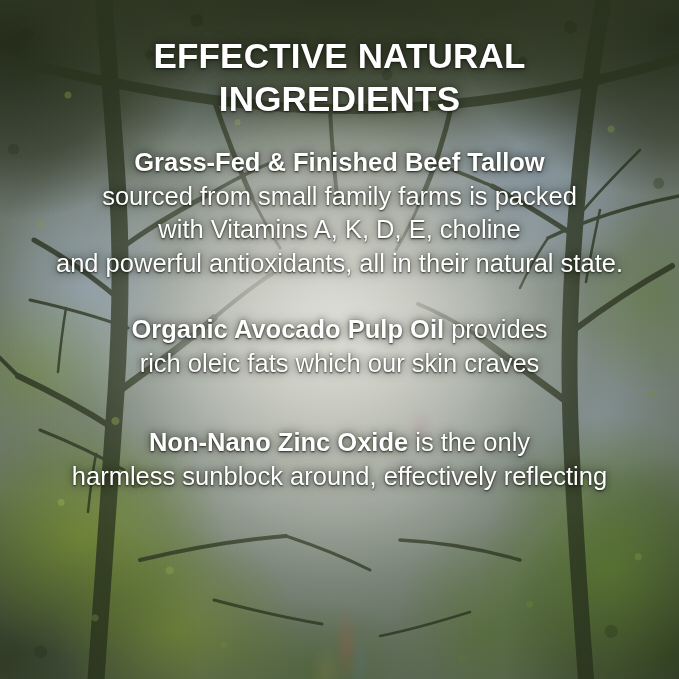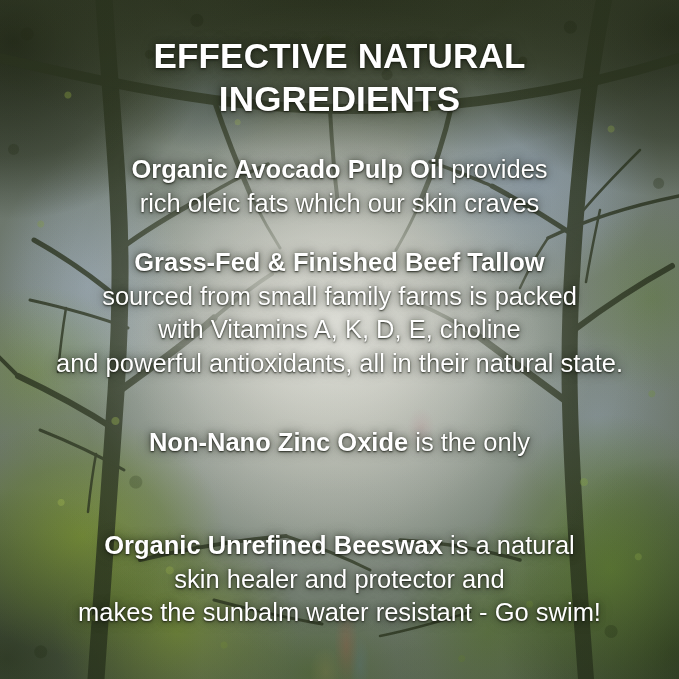--- a/index.html
+++ b/index.html
@@ -232,37 +232,32 @@
   <div class="bg-layer" id="bg-haze"></div>
   <div class="bg-layer" id="bg-sunbloom"></div>
   <div class="bg-layer" id="bg-flare"></div>
   <div class="bg-layer" id="bg-wash"></div>
   <div class="bg-layer" id="bg-vignette"></div>
 
   <div id="content">
 
     <h1 id="headline">EFFECTIVE NATURAL INGREDIENTS</h1>
 
-    <p class="block" id="block-avocado">
-      <span class="lead">Organic Avocado Pulp Oil</span><span> provides</span><br>
-      <span>rich oleic fats which our skin craves</span>
-    </p>
-
     <p class="block" id="block-tallow">
       <span class="lead">Grass-Fed &amp; Finished Beef Tallow</span><br>
       <span>sourced from small family farms is packed</span><br>
       <span>with Vitamins A, K, D, E, choline</span><br>
       <span>and powerful antioxidants, all in their natural state.</span>
     </p>
 
+    <p class="block" id="block-avocado">
+      <span class="lead">Organic Avocado Pulp Oil</span><span> provides</span><br>
+      <span>rich oleic fats which our skin craves</span>
+    </p>
+
     <p class="block" id="block-zinc">
       <span class="lead">Non-Nano Zinc Oxide</span><span> is the only</span><br>
-      <br>
+      <span>harmless sunblock around, effectively reflecting</span><br>
     </p>
 
-    <p class="block" id="block-beeswax">
-      <span class="lead">Organic Unrefined Beeswax</span><span> is a natural</span><br>
-      <span>skin healer and protector and</span><br>
-      <span>makes the sunbalm water resistant - Go swim!</span>
-    </p>
 
   </div>
 </div>
 
 </body></html>

